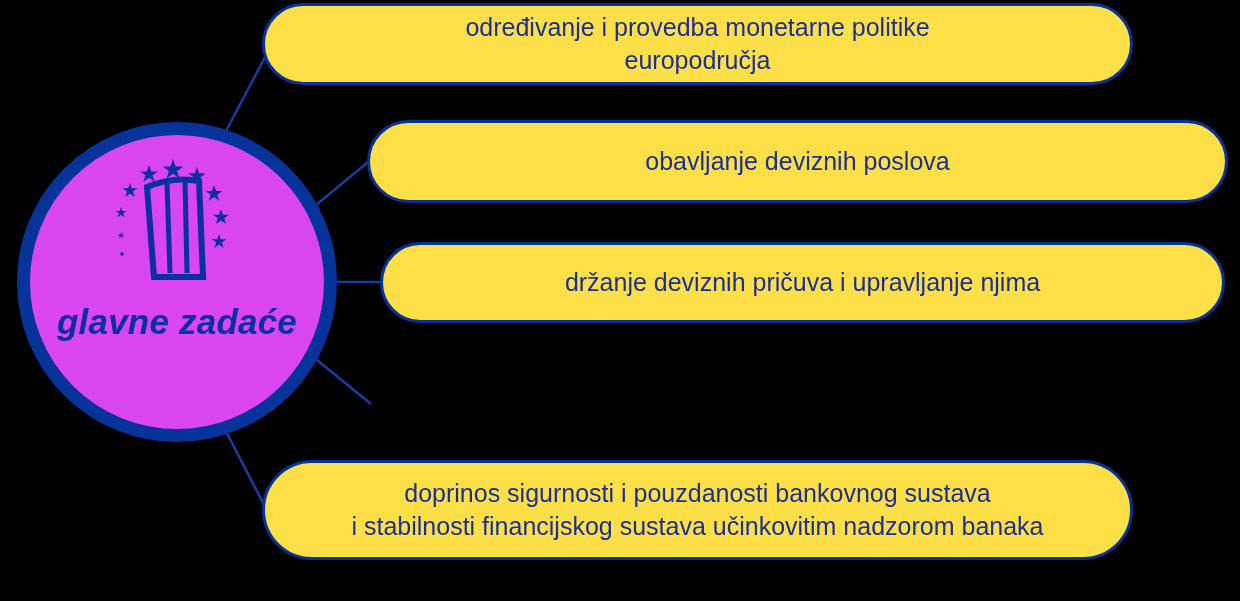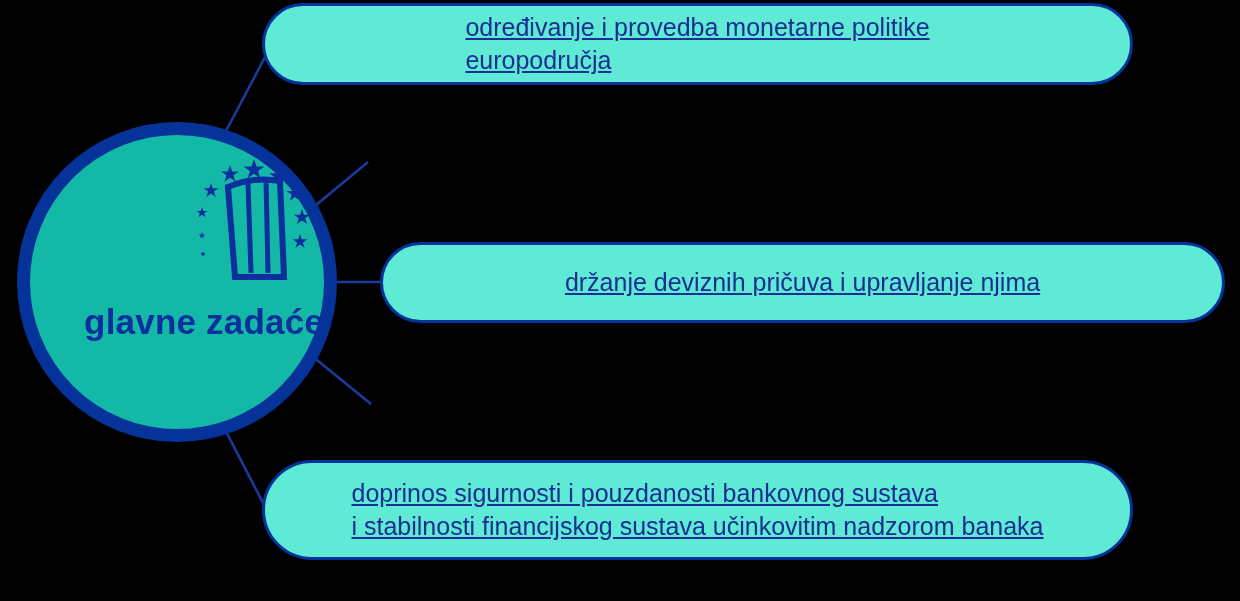--- a/index.html
+++ b/index.html
@@ -26,56 +26,57 @@
   }
 
   
   .hub {
     position: absolute;
     left: 17px;
     top: 122px;
     width: 320px;
     height: 320px;
     border-radius: 50%;
-    background: #14b8a6;
+    background: #d946ef;
     border: 13px solid #05339a;
     box-sizing: border-box;
     display: flex;
     flex-direction: column;
-    align-items: flex-end;
+    align-items: center;
     justify-content: flex-start;
     z-index: 3;
+    font-style: italic;
   }
   .hub-logo {
     margin-top: 22px;
     width: 132px;
     height: 128px;
   }
   .hub-label {
     margin-top: 16px;
     color: #0c2f9e;
     font-size: 35px;
     font-weight: bold;
     line-height: 1.22;
     text-align: center;
     letter-spacing: 0.2px;
   }
 
   
   .pill {
     position: absolute;
-    background: #5eead4;
+    background: #fde047;
     border: 3px solid #05339a;
     box-sizing: border-box;
     display: flex;
     align-items: center;
     justify-content: center;
+    text-align: center;
     color: #1b2f92;
     z-index: 2;
-    text-decoration: underline;
   }
   .pill-text {
     line-height: 1.32;
     padding: 0 26px;
     white-space: pre-line;
   }
 
   #pill-0 { left: 262px; top: 3px;   width: 871px; height: 82px;  border-radius: 41px; }
   #pill-1 { left: 367px; top: 120px; width: 861px; height: 83px;  border-radius: 42px; }
   #pill-2 { left: 380px; top: 242px; width: 845px; height: 81px;  border-radius: 41px; }
@@ -129,20 +130,23 @@
     </svg>
     <div class="hub-label">glavne
 zadaće</div>
   </div>
 
   <div class="pill" id="pill-0">
     <span class="pill-text">određivanje i provedba monetarne politike
 europodručja</span>
   </div>
 
+  <div class="pill" id="pill-1">
+    <span class="pill-text">obavljanje deviznih poslova</span>
+  </div>
 
   <div class="pill" id="pill-2">
     <span class="pill-text">držanje deviznih pričuva i upravljanje njima</span>
   </div>
 
 
   <div class="pill" id="pill-4">
     <span class="pill-text">doprinos sigurnosti i pouzdanosti bankovnog sustava
 i stabilnosti financijskog sustava učinkovitim nadzorom banaka</span>
   </div>

